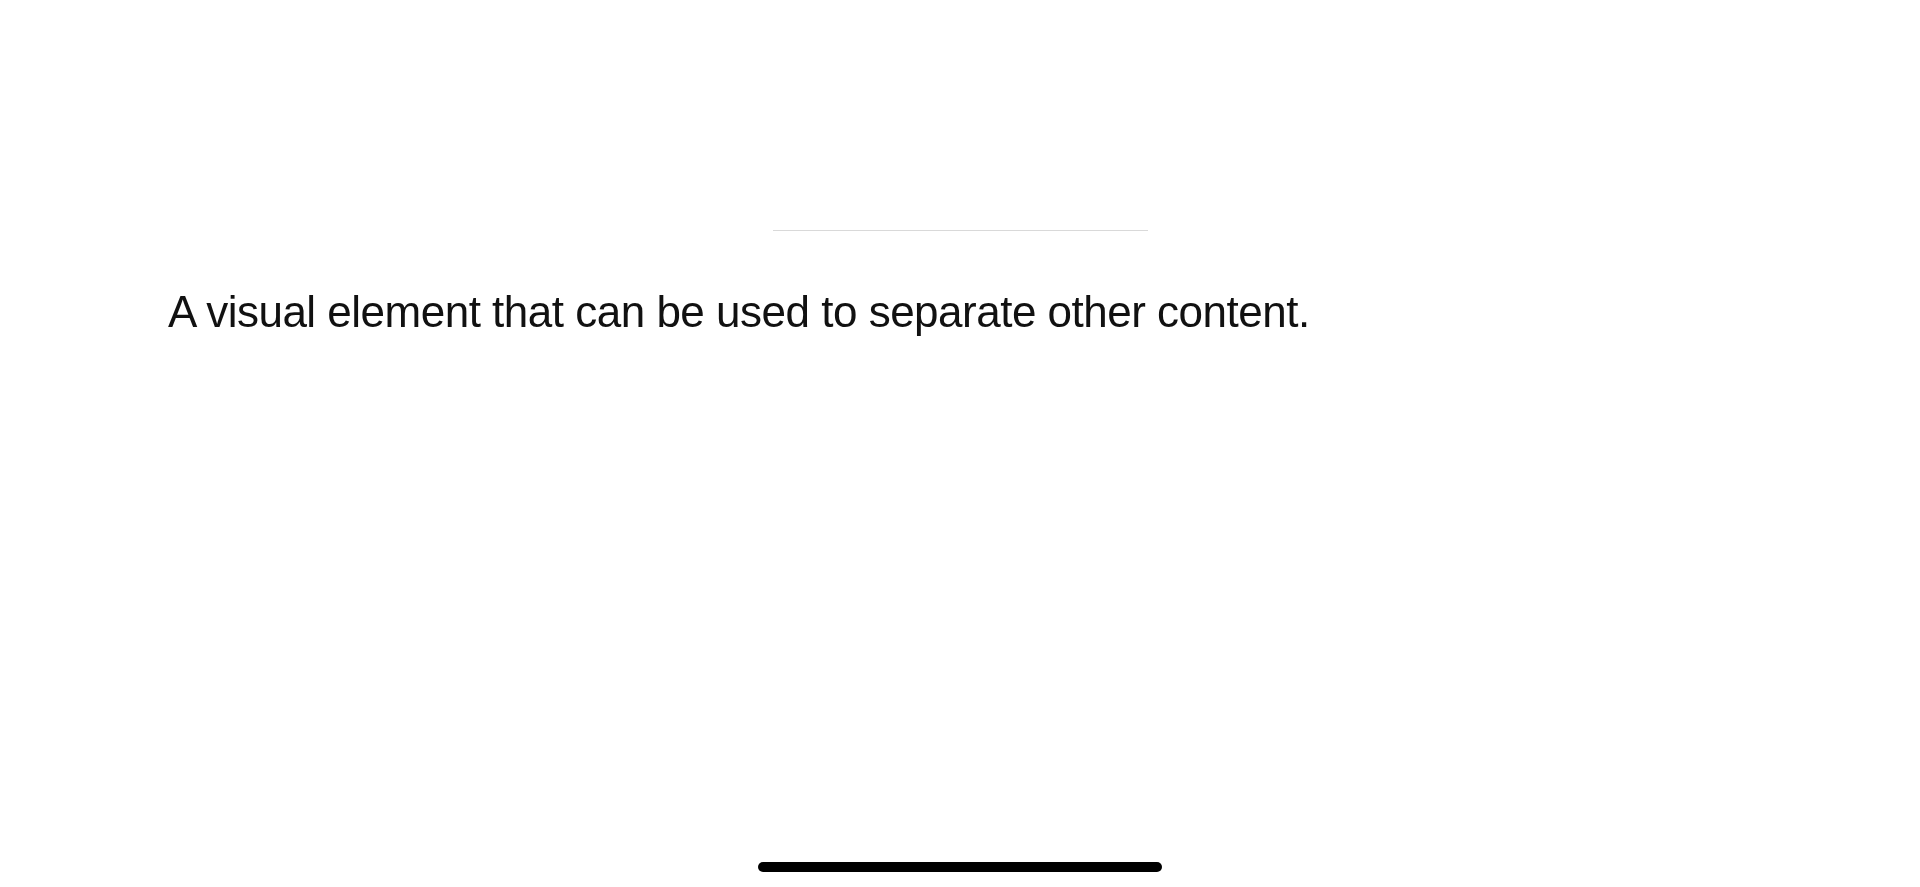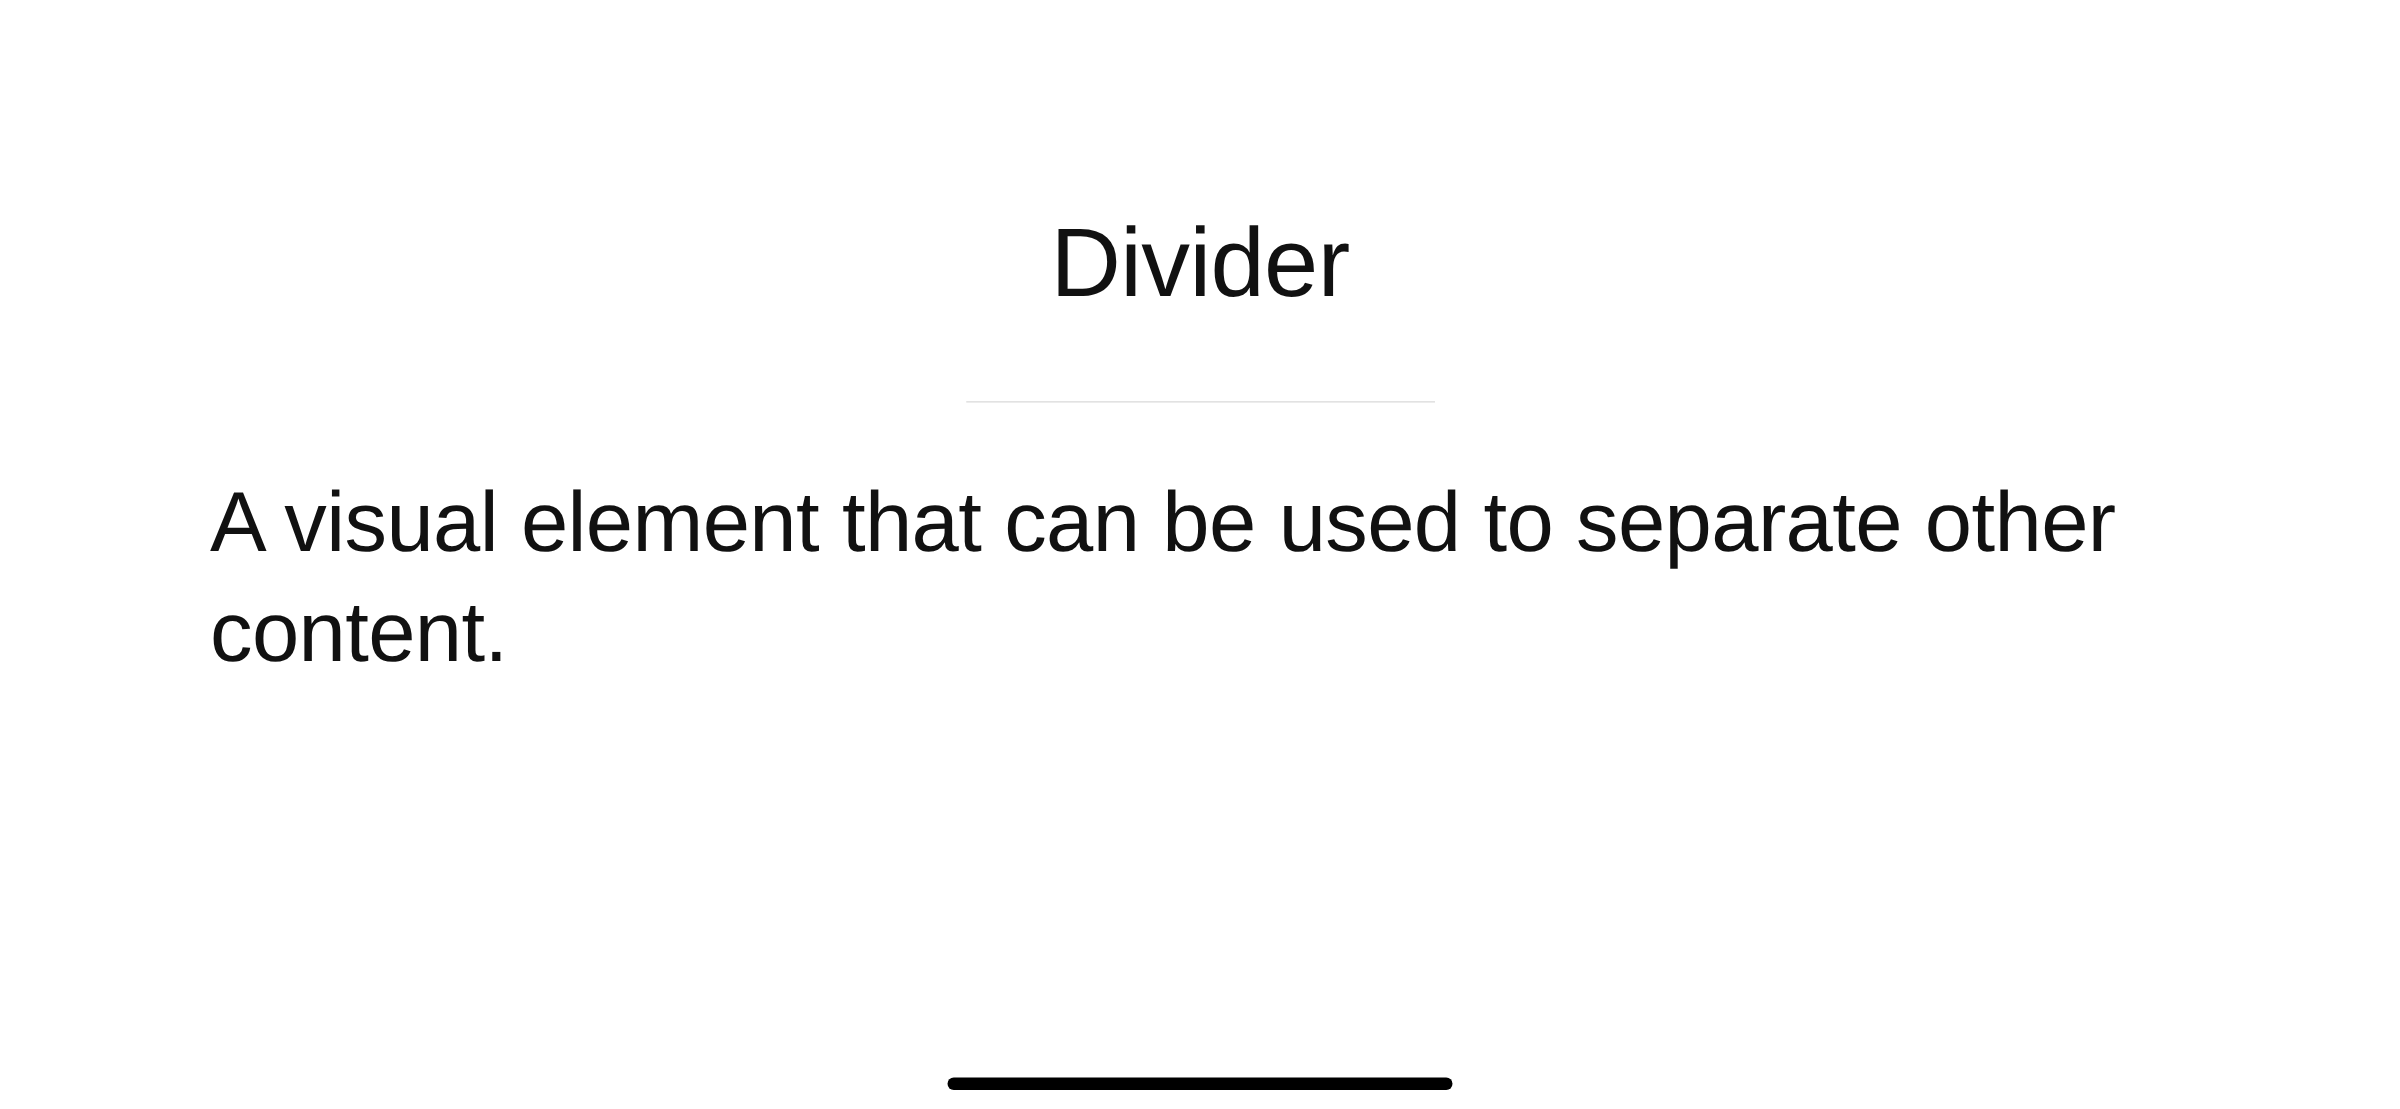--- a/index.html
+++ b/index.html
@@ -25,21 +25,21 @@
       text-align: center;
       letter-spacing: -0.5px;
     }
     .divider {
       width: 375px;
       height: 1px;
       background: #d9d9d9;
       margin: 65px auto 0 auto;
     }
     .description {
-      font-size: 68px;
+      font-size: 44px;
       font-weight: 400;
       line-height: 1.3;
       letter-spacing: -0.5px;
       margin-top: 52px;
       padding-left: 168px;
       padding-right: 90px;
       text-align: left;
     }
     .home-indicator {
       position: absolute;
@@ -49,18 +49,17 @@
       width: 404px;
       height: 10px;
       background: #000000;
       border-radius: 5px;
     }
   </style>
 </head>
 <body>
 
 <div class="content">
-  <h1 class="title">Divider</h1>
   <div class="divider"></div>
   <p class="description">A visual element that can be used to separate other content.</p>
 </div>
 
 <div class="home-indicator"></div>
 
 </body></html>

